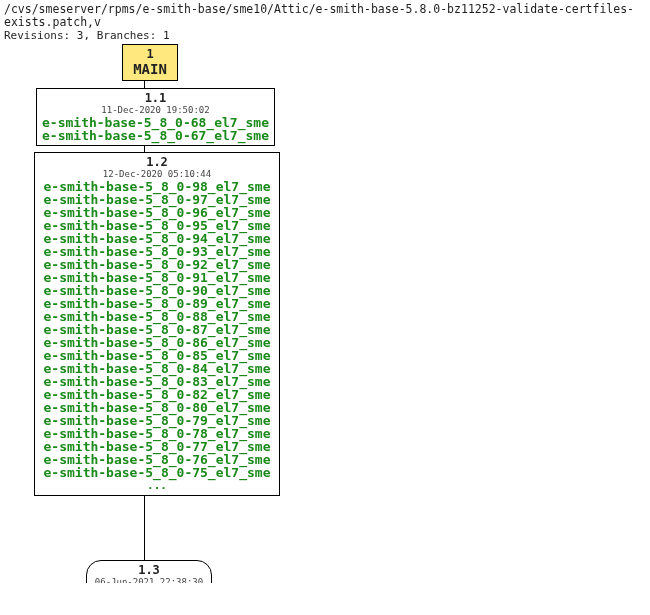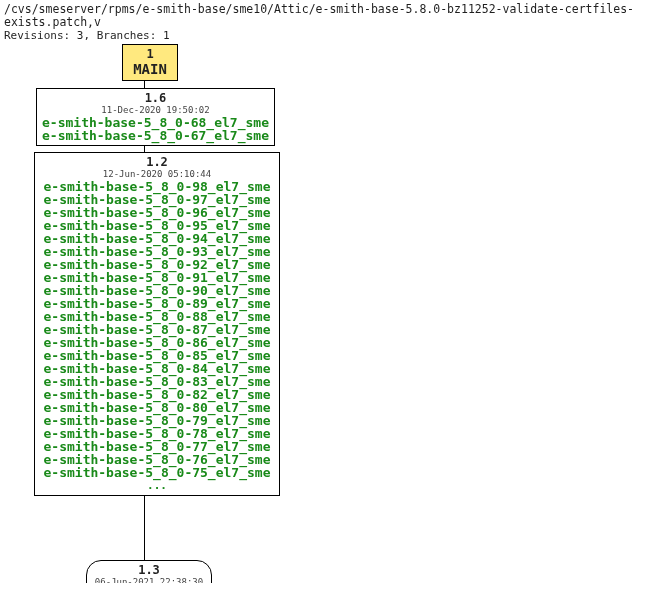--- a/index.html
+++ b/index.html
@@ -109,35 +109,35 @@
       <div class="node-box node-main">
         <div class="rev-num">1</div>
         <div style="font-size:14px; font-weight:bold;">MAIN</div>
       </div>
     </div>
   </div>
 
   <div class="row" style="left:10px; top:44px;">
     <div class="node">
       <div class="node-box node-rev" style="min-width:214px;">
-        <div class="rev-num">1.6</div>
+        <div class="rev-num">1.1</div>
         <div class="rev-date">11-Dec-2020 19:50:02</div>
         <div id="tags-0">
               <div class="tag-line">e-smith-base-5_8_0-68_el7_sme</div>
               <div class="tag-line">e-smith-base-5_8_0-67_el7_sme</div>
             </div>
       </div>
     </div>
   </div>
 
   <div class="row" style="left:8px; top:108px;">
     <div class="node">
       <div class="node-box node-rev" style="min-width:234px;">
         <div class="rev-num">1.2</div>
-        <div class="rev-date">12-Jun-2020 05:10:44</div>
+        <div class="rev-date">12-Dec-2020 05:10:44</div>
         <div id="tags-1">
               <div class="tag-line">e-smith-base-5_8_0-98_el7_sme</div>
               <div class="tag-line">e-smith-base-5_8_0-97_el7_sme</div>
               <div class="tag-line">e-smith-base-5_8_0-96_el7_sme</div>
               <div class="tag-line">e-smith-base-5_8_0-95_el7_sme</div>
               <div class="tag-line">e-smith-base-5_8_0-94_el7_sme</div>
               <div class="tag-line">e-smith-base-5_8_0-93_el7_sme</div>
               <div class="tag-line">e-smith-base-5_8_0-92_el7_sme</div>
               <div class="tag-line">e-smith-base-5_8_0-91_el7_sme</div>
               <div class="tag-line">e-smith-base-5_8_0-90_el7_sme</div>

